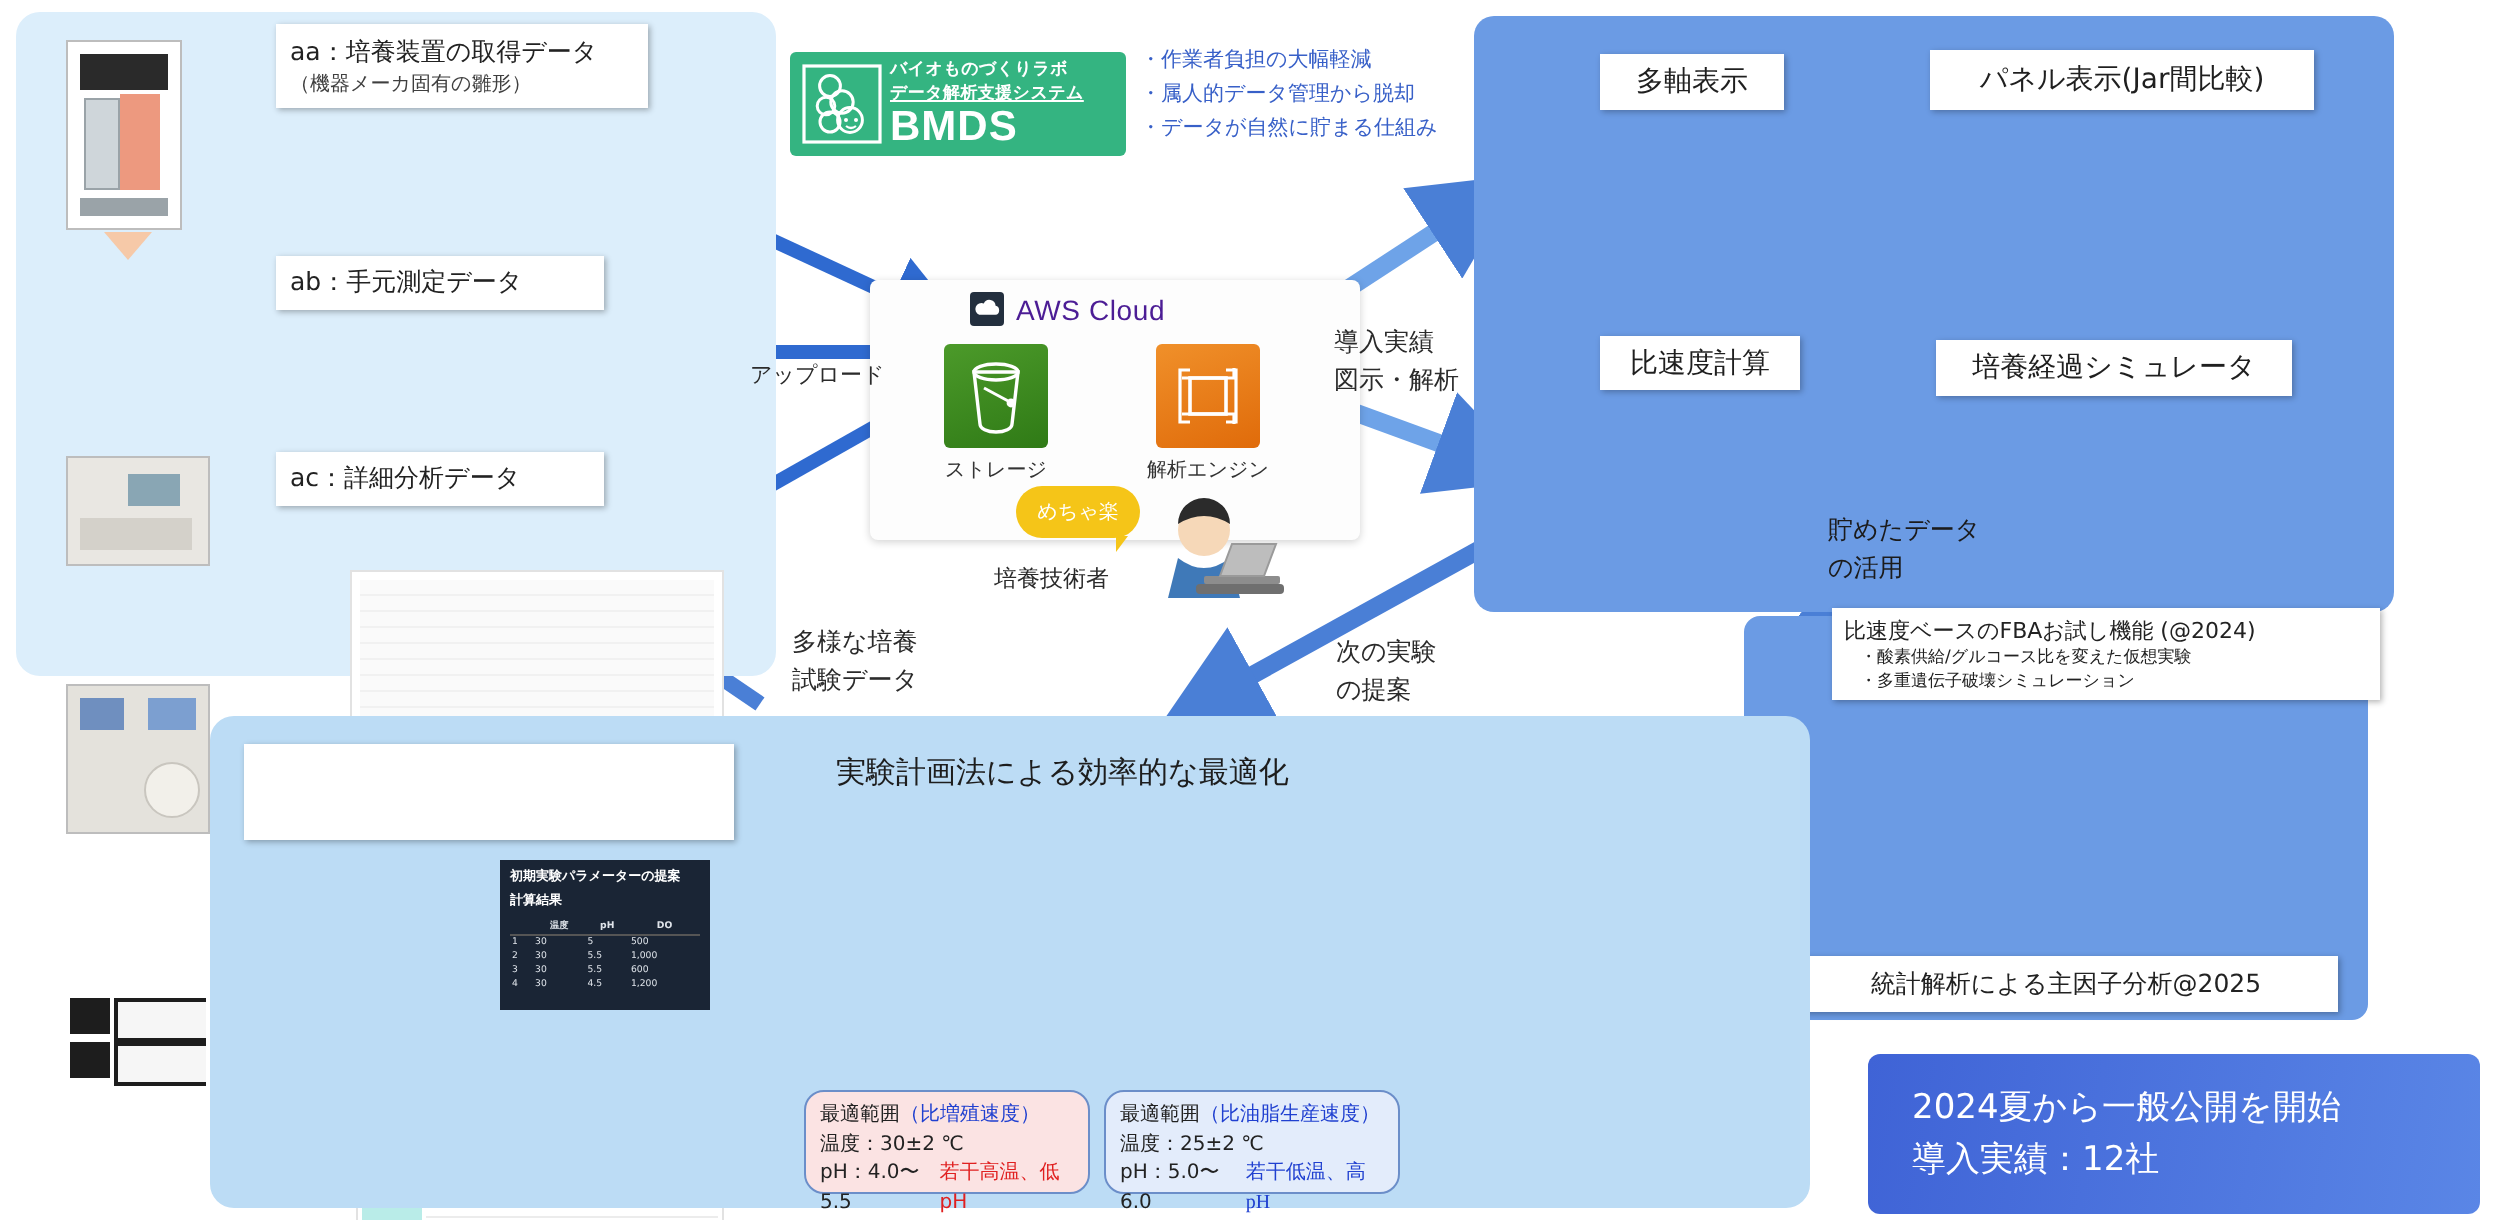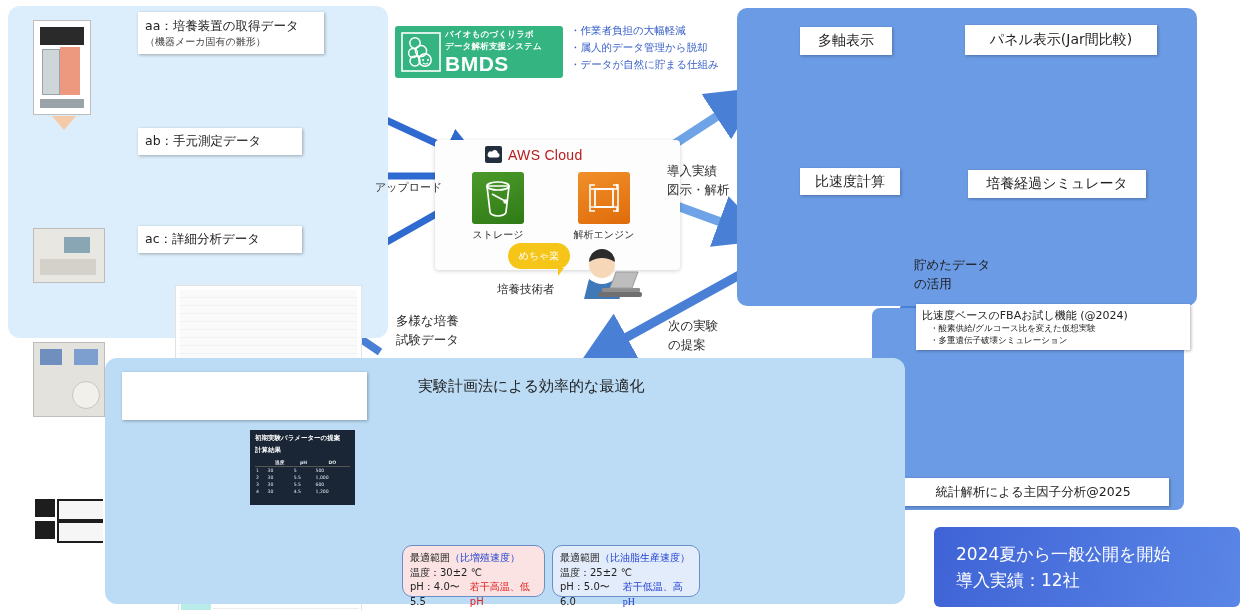--- a/index.html
+++ b/index.html
@@ -27,21 +27,21 @@
             border-style:solid;border-color:#dfdfdf #dfdfdf #bdbdbd #bdbdbd;}
   
   .jp{font-family:"DejaVu Sans","Liberation Sans",sans-serif;}
   .bmds{left:395px;top:26px;width:168px;height:52px;background:#34b481;border-radius:3px;
         color:#fff;display:flex;align-items:center;}
   .bmds-mark{width:40px;height:40px;margin:0 4px 0 6px;position:relative;}
   .bullets{left:570px;top:22px;width:166px;font-size:10.5px;color:#3860c8;line-height:1.62;}
   
   .aws-head{position:absolute;left:50px;top:6px;display:flex;align-items:center;gap:6px;}
   .aws-sq{width:17px;height:17px;background:#232f3e;border-radius:2px;position:relative;}
-  .aws-txt{font-size:14px;color:#b91c1c;letter-spacing:.3px;}
+  .aws-txt{font-size:14px;color:#4c1d95;letter-spacing:.3px;}
   .svc{position:absolute;width:52px;height:52px;border-radius:3px;}
   .svc.store{left:37px;top:32px;background:linear-gradient(160deg,#4c9a2a,#2f7a16);}
   .svc.eng{left:143px;top:32px;background:linear-gradient(160deg,#f0902a,#e06b0a);}
   .svc-lbl{position:absolute;font-size:10px;color:#333;width:90px;text-align:center;}
   
   svg.arrows{position:absolute;left:0;top:0;width:1248px;height:610px;pointer-events:none;}
   
   .flag{position:absolute;background:#fff;box-shadow:1px 1px 3px rgba(0,0,0,.28);
         font-size:14px;display:flex;align-items:center;justify-content:center;color:#1f1f1f;}
   .freelbl{position:absolute;font-size:12.5px;color:#2b2b2b;line-height:1.5;}
@@ -158,21 +158,21 @@
       <circle cx="20" cy="19" r="5.6" fill="none" stroke="#fff" stroke-width="1.5"></circle>
       <circle cx="14" cy="29" r="5" fill="none" stroke="#fff" stroke-width="1.5"></circle>
       <circle cx="24" cy="28" r="6.2" fill="none" stroke="#fff" stroke-width="1.5"></circle>
       <circle cx="22" cy="28" r="1" fill="#fff"></circle>
         <circle cx="27" cy="28" r="1" fill="#fff"></circle>
       <path d="M22,31 Q24.5,33 27,31" fill="none" stroke="#fff" stroke-width="1.1"></path>
     </svg>
   </div>
   <div style="display:flex;flex-direction:column;">
     <div class="jp" style="font-size:8.5px;font-weight:bold;letter-spacing:.2px;">バイオものづくりラボ</div>
-    <div class="jp" style="font-size:8.5px;font-weight:bold;letter-spacing:.2px;">データ解析支援システム</div>
+    <div class="jp" style="font-size:8.5px;font-weight:bold;letter-spacing:.2px;text-decoration:underline;">データ解析支援システム</div>
     <div style="font-size:21px;font-weight:bold;line-height:1.05;letter-spacing:.5px;">BMDS</div>
   </div>
 </div>
 <div class="abs bullets jp">
   <div>・作業者負担の大幅軽減</div>
   <div>・属人的データ管理から脱却</div>
   <div>・データが自然に貯まる仕組み</div>
 </div>
 
 <div class="abs panel-center">

